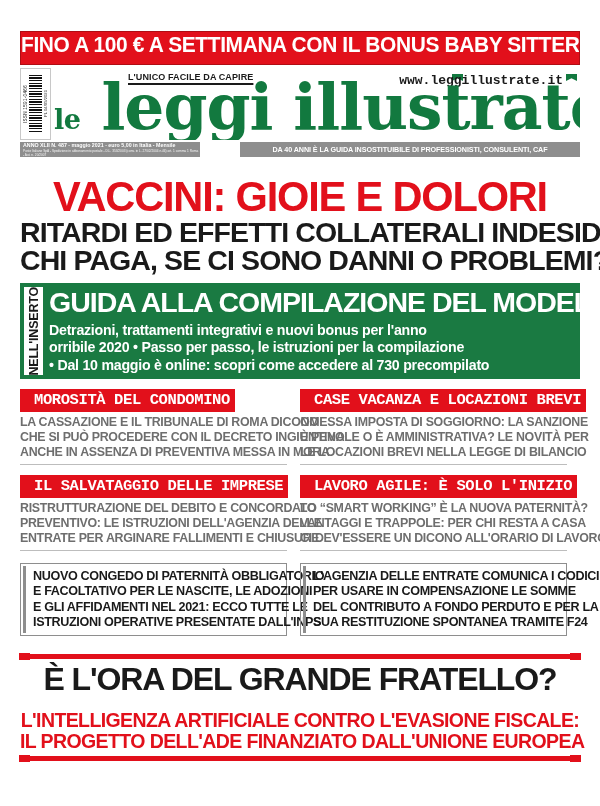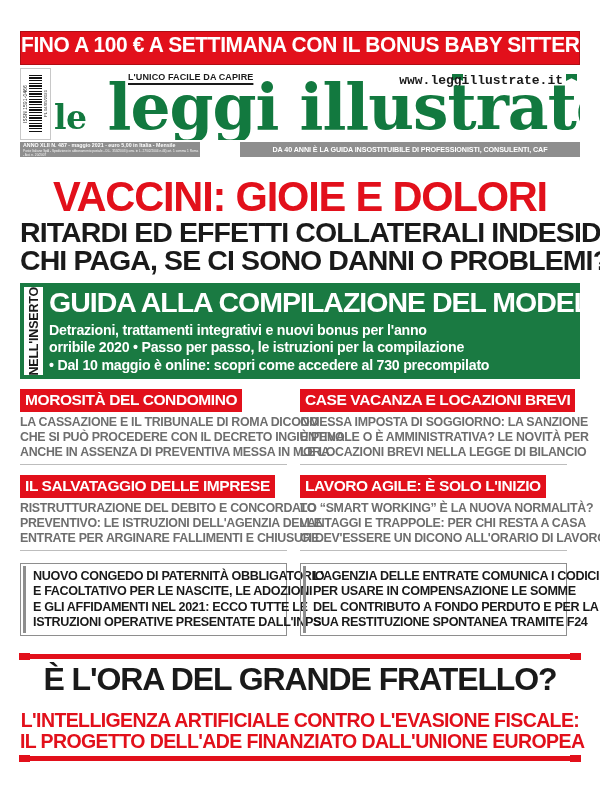--- a/index.html
+++ b/index.html
@@ -142,21 +142,21 @@
     font-family: "DejaVu Serif", serif;
     font-weight: bold;
     font-size: 63px;
     line-height: 66px;
     letter-spacing: -1px;
     white-space: nowrap;
     transform: scaleX(1.0);
     transform-origin: left top;
   }
   .logo-le {
-    font-size: 33px;
+    font-size: 27px;
     vertical-align: baseline;
     letter-spacing: -0.5px;
   }
 
   
   .issuebar {
     position: relative;
     height: 26px;
     margin-top: 1px;
   }
@@ -290,24 +290,24 @@
     gap: 13px;
   }
   .col { width: 267px; }
   .article { margin-bottom: 10px; }
   .art-head {
     background: #e2101b;
     color: #ffffff;
     font-weight: bold;
     font-size: 15.5px;
     letter-spacing: -0.4px;
-    padding: 2px 5px 3px 5px;
+    padding: 2px 5px 3px 14px;
     display: inline-block;
     white-space: nowrap;
-    font-family: Liberation Sans, sans-serif;
+    font-family: Liberation Mono, monospace;
   }
   .art-body {
     color: #6e6e6e;
     font-weight: bold;
     font-size: 12.4px;
     line-height: 1.21;
     letter-spacing: -0.3px;
     margin-top: 3px;
     white-space: nowrap;
     font-family: "Liberation Sans", sans-serif;
@@ -487,21 +487,21 @@
           <div>OMESSA IMPOSTA DI SOGGIORNO: LA SANZIONE</div>
           <div>È PENALE O È AMMINISTRATIVA? LE NOVITÀ PER</div>
           <div>LE LOCAZIONI BREVI NELLA LEGGE DI BILANCIO</div>
         </div>
         <div class="art-rule"></div>
       </div>
 
       <div class="article">
         <div class="art-head">LAVORO AGILE: È SOLO L'INIZIO</div>
         <div class="art-body">
-          <div>LO “SMART WORKING” È LA NUOVA NORMALITÀ?</div>
+          <div>LO “SMART WORKING” È LA NUOVA PATERNITÀ?</div>
           <div>VANTAGGI E TRAPPOLE: PER CHI RESTA A CASA</div>
           <div>CI DEV'ESSERE UN DICONO ALL'ORARIO DI LAVORO</div>
         </div>
         <div class="art-rule"></div>
       </div>
 
     </div>
   </div>
 
   <div class="boxrow">

